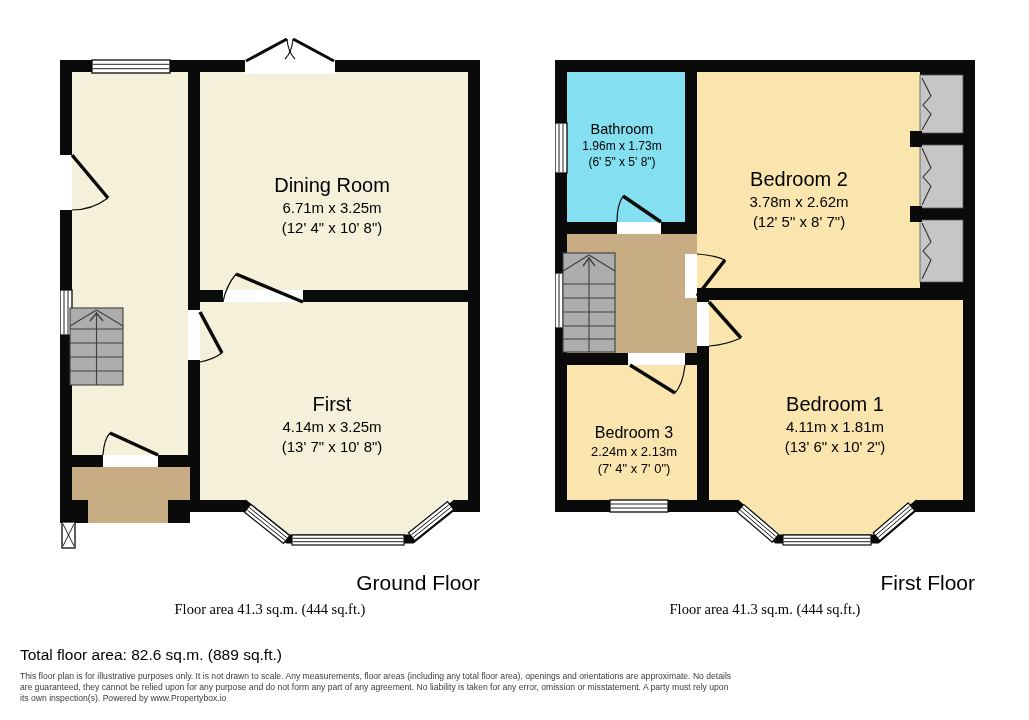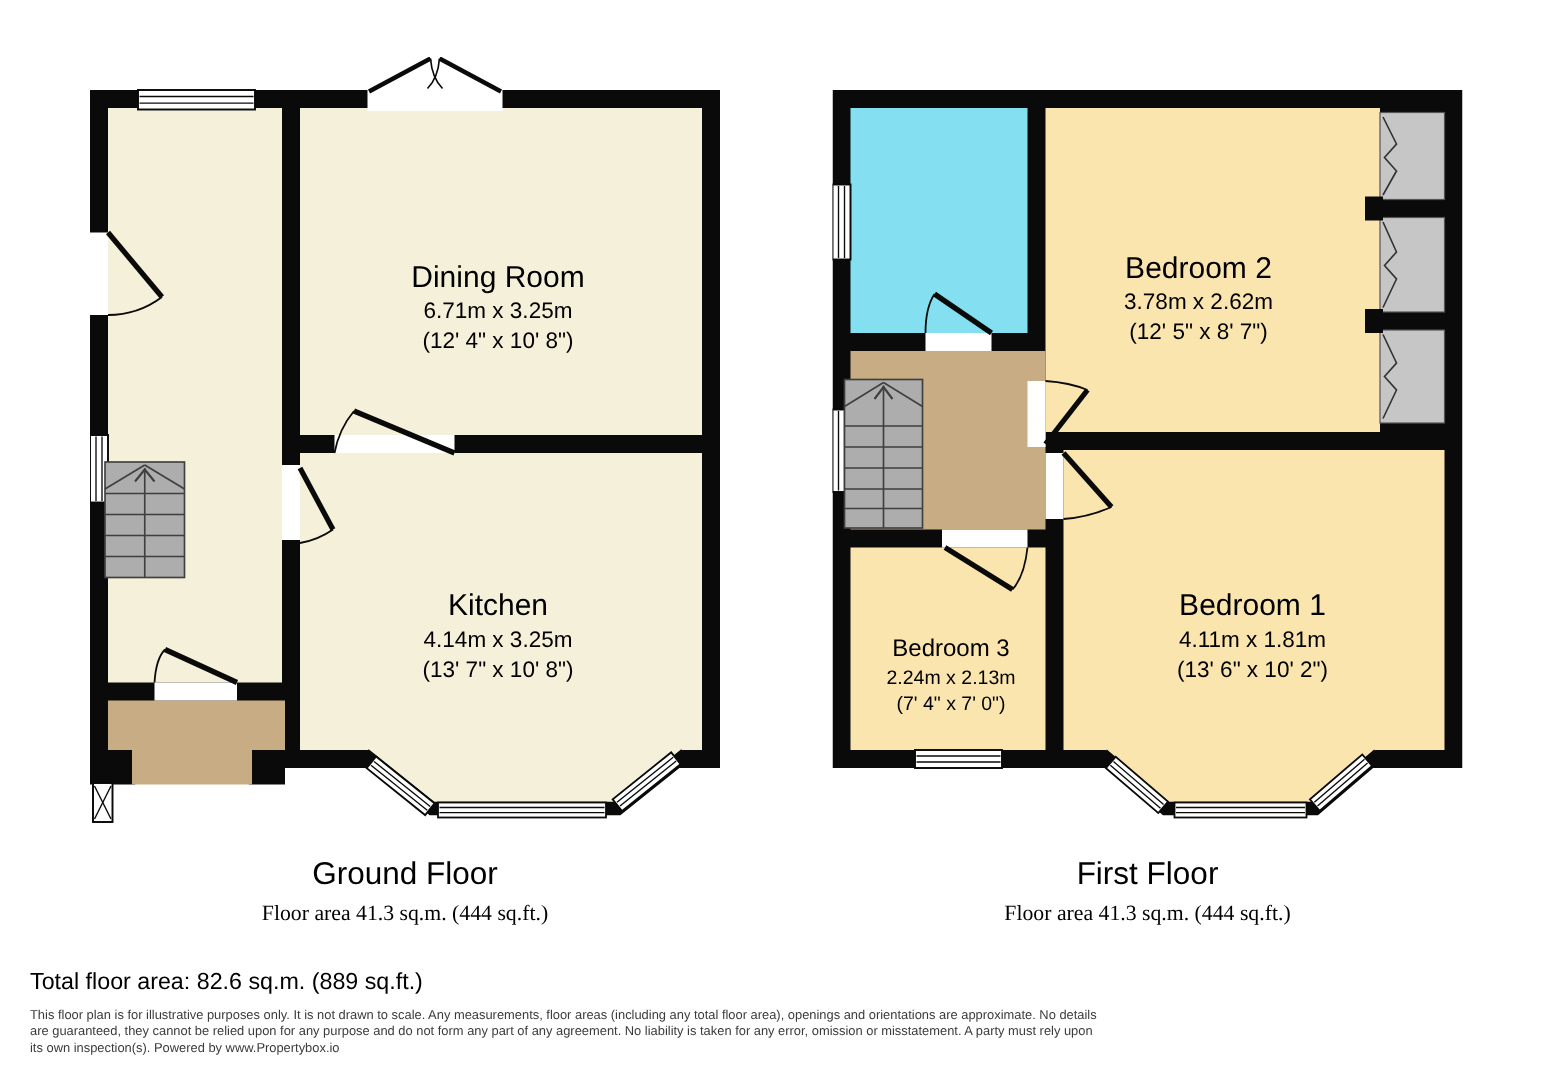--- a/index.html
+++ b/index.html
@@ -9,21 +9,21 @@
   .floor svg{display:block;width:420px;height:512px;}
   .room-label{position:absolute;transform:translate(-50%,-50%);text-align:center;
               white-space:nowrap;line-height:1.32;}
   .room-label .rn{font-size:20px;}
   .room-label .rd{font-size:15px;}
   .room-label.small .rn{font-size:16px;}
   .room-label.small .rd{font-size:13px;}
   .room-label.tiny .rn{font-size:14.5px;}
   .room-label.tiny .rd{font-size:12px;}
   .caption{position:absolute;width:420px;text-align:center;}
-  .caption .ft{font-size:21px;}
+  .caption .ft{font-size:21px;text-align:right;}
   .caption .fa{font-size:14.5px;margin-top:6px;font-family:Liberation Serif, serif;}
   .total{position:absolute;left:20px;top:646px;font-size:15.5px;}
   .disclaimer{position:absolute;left:20px;top:671px;width:712px;font-size:8.6px;
               line-height:11px;color:#3b3b3b;}
 </style>
 </head>
 <body>
 
 <div class="page">
 
@@ -119,21 +119,21 @@
         <line x1="36.5" y1="272" x2="63" y2="288"></line>
         <polyline points="30,283 36.5,275 43,283" fill="none" stroke-width="1.4"></polyline>
       </g>
     </svg>
     <div class="room-label" style="left:272px;top:167px">
       <div class="rn">Dining Room</div>
       <div class="rd">6.71m x 3.25m</div>
       <div class="rd">(12' 4" x 10' 8")</div>
     </div>
     <div class="room-label" style="left:272px;top:386px">
-      <div class="rn">Kitchen</div>
+      <div class="rn">First</div>
       <div class="rd">4.14m x 3.25m</div>
       <div class="rd">(13' 7" x 10' 8")</div>
     </div>
   </div>
 
   <div class="floor" style="left:555px;top:38px">
     <svg viewBox="0 0 420 512">
       <rect x="0" y="22" width="420" height="452" fill="#0a0a0a"></rect>
 
       <rect x="12" y="34" width="118" height="150" fill="#84dff1"></rect>
@@ -218,20 +218,25 @@
         <line x1="8" y1="246" x2="60" y2="246"></line>
         <line x1="8" y1="260" x2="60" y2="260"></line>
         <line x1="8" y1="274" x2="60" y2="274"></line>
         <line x1="8" y1="288" x2="60" y2="288"></line>
         <line x1="8" y1="301" x2="60" y2="301"></line>
         <line x1="8" y1="233" x2="34" y2="217"></line>
         <line x1="34" y1="217" x2="60" y2="233"></line>
         <polyline points="28,228 34,220 40,228" fill="none" stroke-width="1.4"></polyline>
       </g>
     </svg>
+    <div class="room-label tiny" style="left:67px;top:107px">
+      <div class="rn">Bathroom</div>
+      <div class="rd">1.96m x 1.73m</div>
+      <div class="rd">(6' 5" x 5' 8")</div>
+    </div>
     <div class="room-label" style="left:244px;top:161px">
       <div class="rn">Bedroom 2</div>
       <div class="rd">3.78m x 2.62m</div>
       <div class="rd">(12' 5" x 8' 7")</div>
     </div>
     <div class="room-label small" style="left:79px;top:412px">
       <div class="rn">Bedroom 3</div>
       <div class="rd">2.24m x 2.13m</div>
       <div class="rd">(7' 4" x 7' 0")</div>
     </div>

